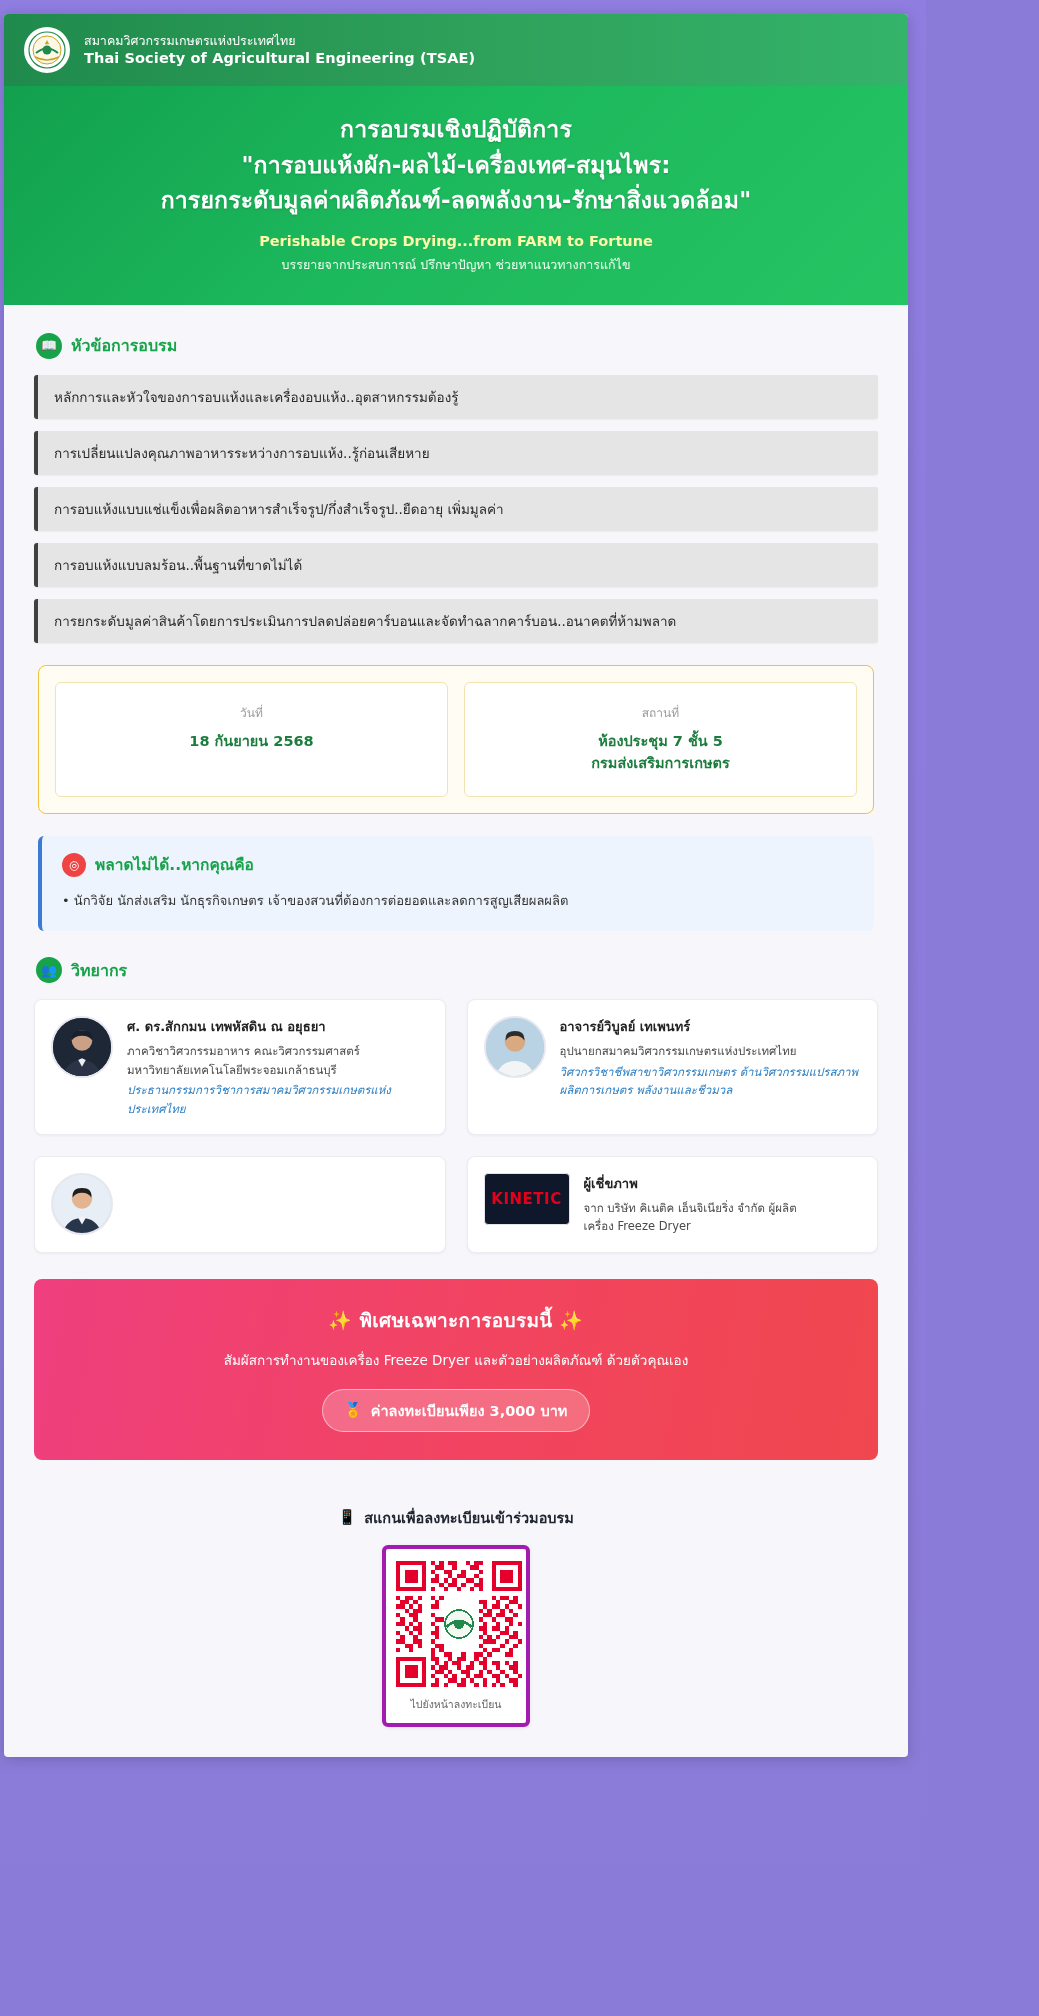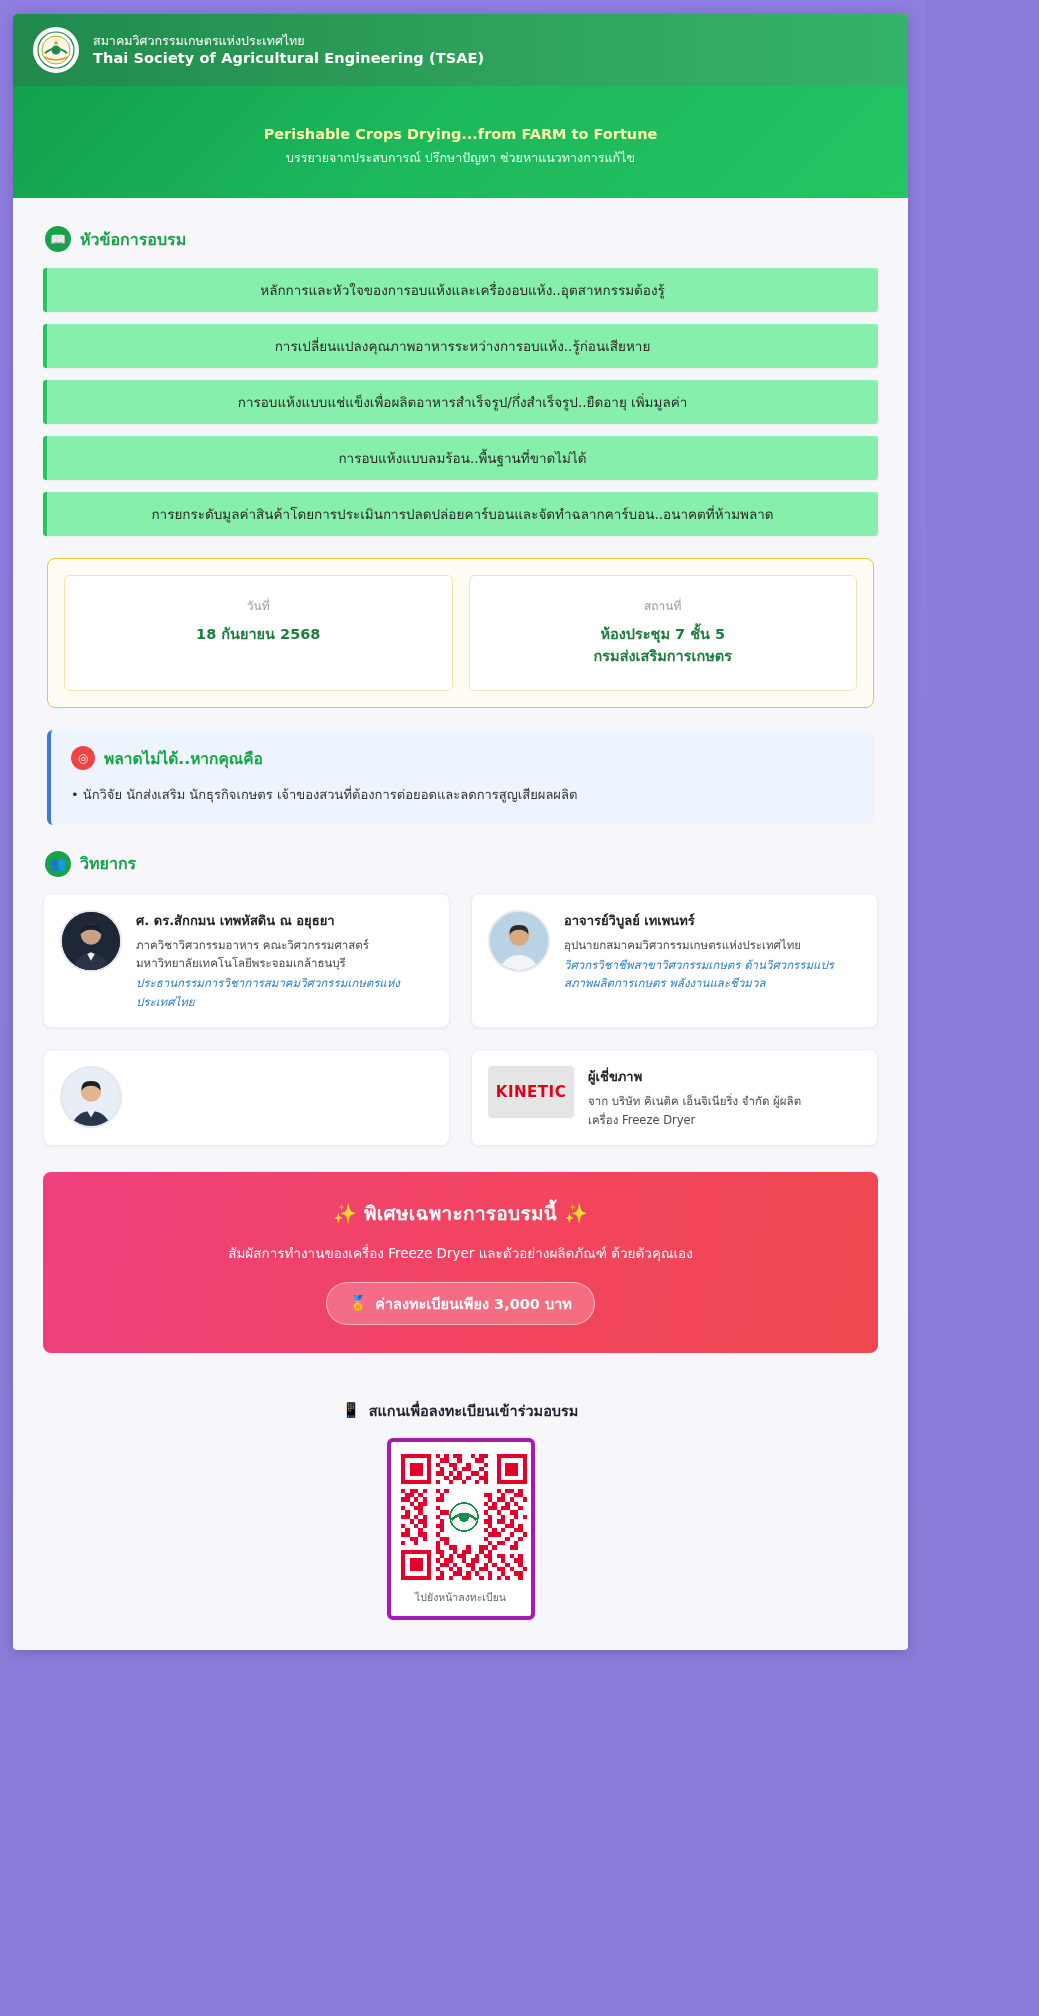--- a/index.html
+++ b/index.html
@@ -5,21 +5,21 @@
   * { box-sizing: border-box; margin: 0; padding: 0; }
   html, body {
     width: 1039px;
     background: #8b7bd8;
     font-family: "DejaVu Sans", "Liberation Sans", sans-serif;
   }
   .page {
     width: 926px;
     min-height: 2016px;
     background: linear-gradient(180deg,#8f7de0 0%, #8b7bd8 100%);
-    padding: 14px 18px 20px 13px;
+    padding: 14px 18px 20px 4px;
   }
   .sheet {
     background: #f7f6fb;
     border-radius: 4px;
     overflow: hidden;
     box-shadow: 0 2px 14px rgba(0,0,0,.18);
   }
 
   
   .org-bar {
@@ -78,29 +78,28 @@
     margin: 4px 0 16px 8px;
   }
   .sec-ico {
     width: 26px; height: 26px; border-radius: 50%;
     background: #17a34a; color:#fff;
     display:flex; align-items:center; justify-content:center;
     font-size: 13px;
   }
 
   .topic {
-    background: #86efac;
-    border-left: 4px solid #22c55e;
+    background: #e5e5e5;
+    border-left: 4px solid #404040;
     border-radius: 3px;
     padding: 11px 16px;
     margin: 0 6px 12px 6px;
     font-size: 13.5px;
     color: #2a2a2a;
     box-shadow: 0 1px 2px rgba(0,0,0,.05);
-    text-align: center;
   }
 
   
   .dp-wrap {
     margin: 22px 10px 0 10px;
     border: 1.5px solid #f0c23c;
     border-radius: 8px;
     background: #fffdf3;
     padding: 16px;
     display: flex;
@@ -157,21 +156,21 @@
     flex: 0 0 auto; overflow: hidden;
     border: 2px solid #e7e7ee;
     display:flex;align-items:center;justify-content:center;
     font-size: 9px; color:#777;
   }
   .spk-photo.p1 { background: linear-gradient(170deg,#2f3b52 0%,#1b2433 100%); }
   .spk-photo.p2 { background: linear-gradient(170deg,#cfe3f2 0%,#93b7cf 100%); }
   .spk-photo.p3 { background: linear-gradient(170deg,#e7eef6 0%,#c3cedb 100%); }
   .spk-photo.logo {
     width: 86px; height: 52px; border-radius: 4px;
-    background:#e5e5e5; border:1px solid #e3e3e9;
+    background:#0f172a; border:1px solid #e3e3e9;
     font-size: 15px; font-weight: 700; color: #e2001a; letter-spacing:.5px;
   }
   .spk-name { font-size: 13px; font-weight: 700; color: #222; margin-bottom: 5px; }
   .spk-aff { font-size: 11.5px; color: #4a4a4a; line-height: 1.6; }
   .spk-role { font-size: 11.5px; color: #2c7fc4; font-style: italic; line-height: 1.6; margin-top: 2px; }
 
   
   .promo {
     margin: 26px 6px 0 6px;
     background: linear-gradient(100deg,#ef3f7e 0%, #f2445f 55%, #f0474f 100%);
@@ -227,20 +226,25 @@
           <path d="M7 26 q12 6 24 0" fill="none" stroke="#c9a227" stroke-width="1.6"></path>
         </svg>
       </div>
       <div class="org-text">
         <div class="th">สมาคมวิศวกรรมเกษตรแห่งประเทศไทย</div>
         <div class="en">Thai Society of Agricultural Engineering (TSAE)</div>
       </div>
     </div>
 
     <div class="hero">
+      <h1>
+        <div>การอบรมเชิงปฏิบัติการ</div>
+        <div>"การอบแห้งผัก-ผลไม้-เครื่องเทศ-สมุนไพร:</div>
+        <div>การยกระดับมูลค่าผลิตภัณฑ์-ลดพลังงาน-รักษาสิ่งแวดล้อม"</div>
+      </h1>
       <div class="sub-en">Perishable Crops Drying...from FARM to Fortune</div>
       <div class="sub-th">บรรยายจากประสบการณ์ ปรึกษาปัญหา ช่วยหาแนวทางการแก้ไข</div>
     </div>
 
     <div class="body">
 
       <div class="sec-title">
         <span class="sec-ico">📖</span>
         <span>หัวข้อการอบรม</span>
       </div>

